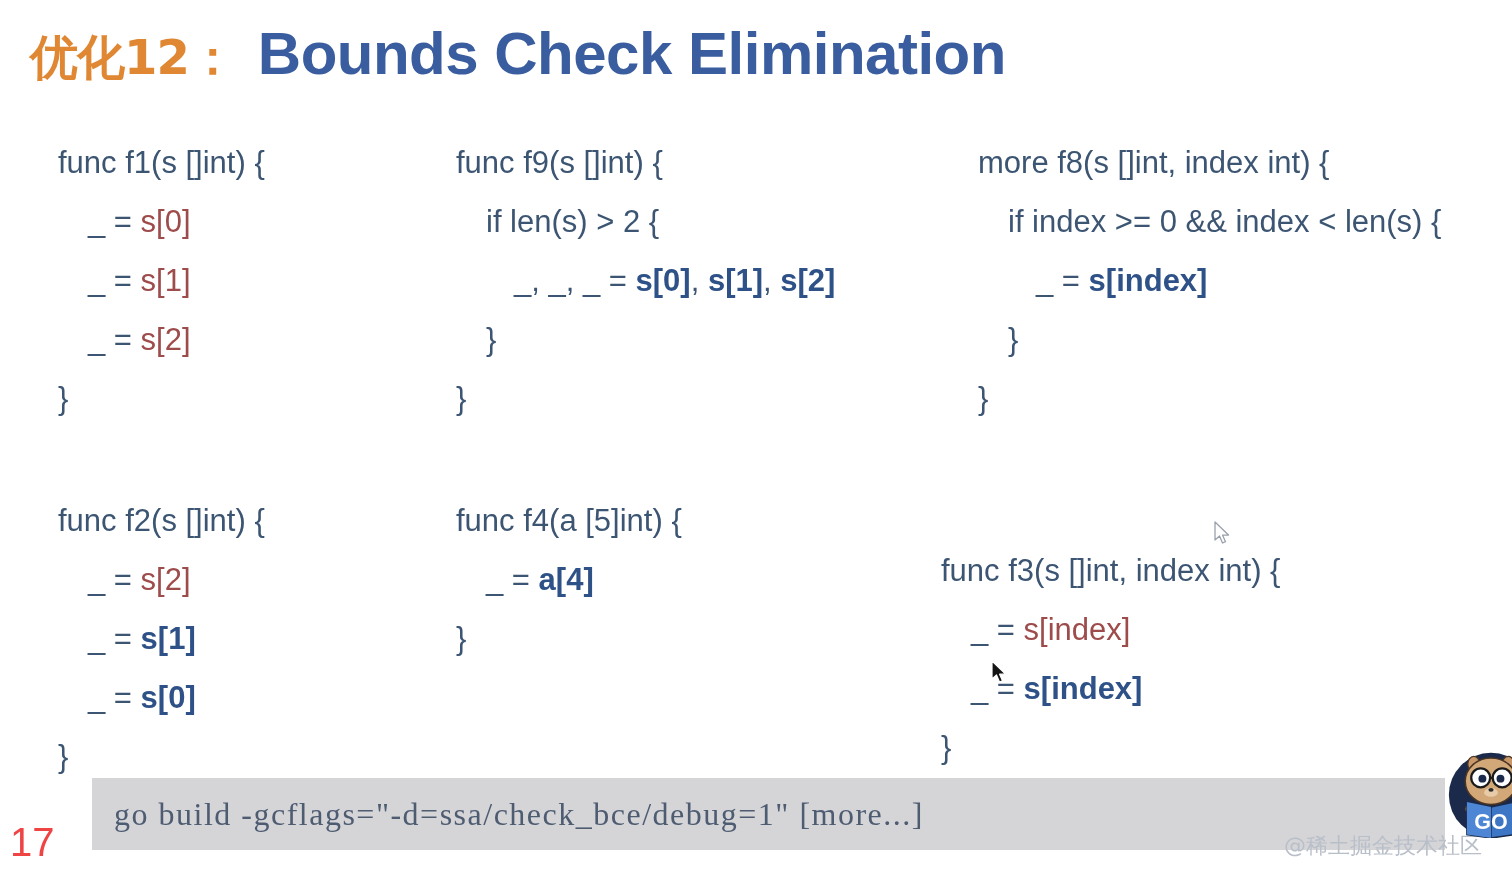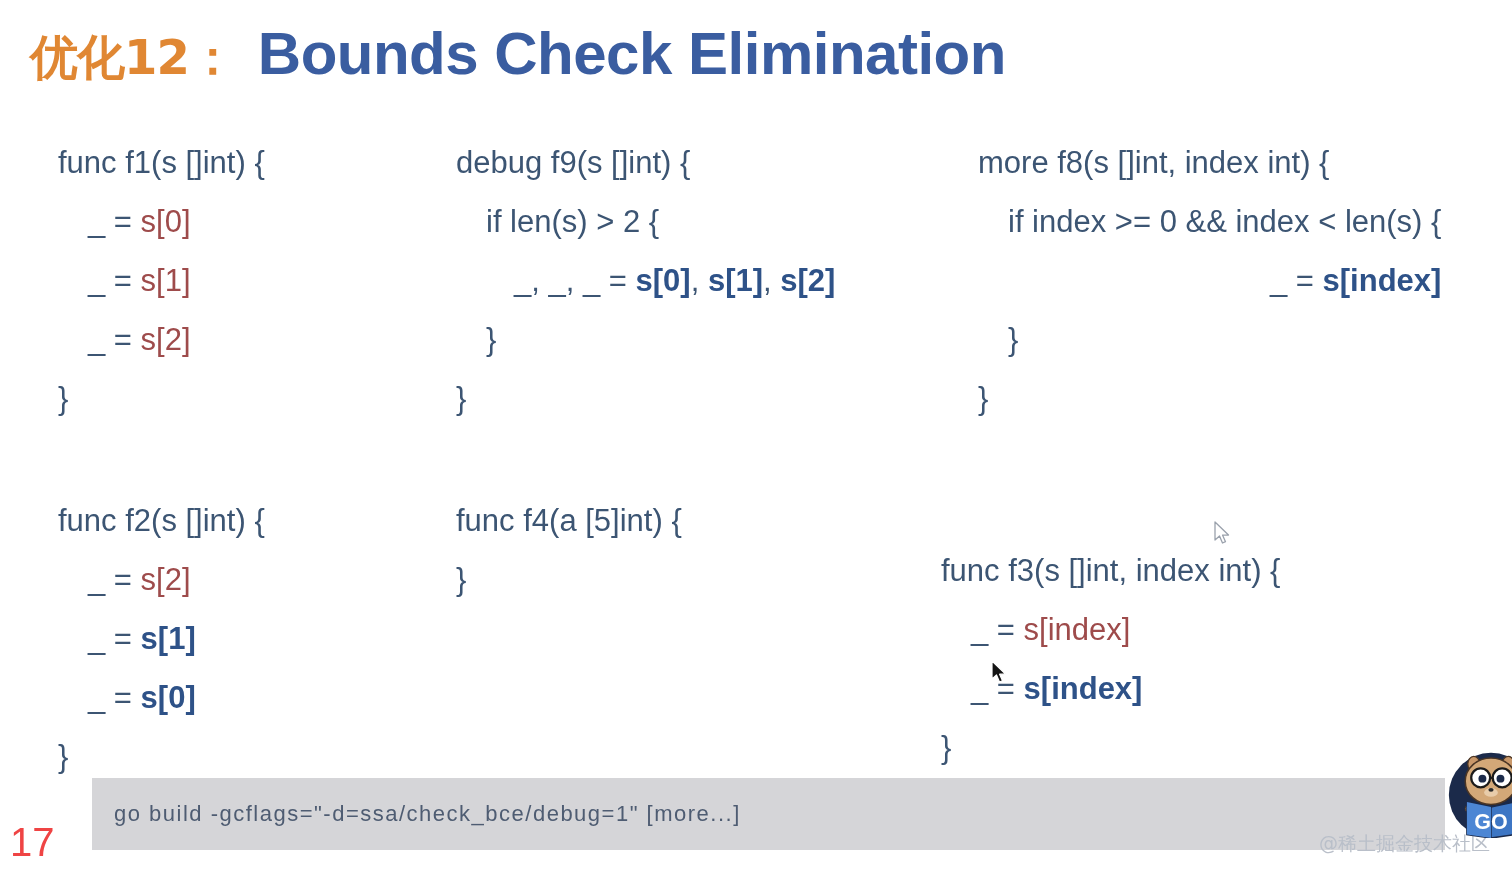--- a/index.html
+++ b/index.html
@@ -52,21 +52,21 @@
     font-size: 31px;
     color: #3C5573;
     white-space: nowrap;
   }
   .code-line {
     height: 59px;
     line-height: 59px;
     white-space: nowrap;
   }
   .ind1 { padding-left: 30px; }
-  .ind2 { padding-left: 58px; text-align: right; }
+  .ind2 { padding-left: 58px; }
   .tok-plain { color: #3C5573; }
   .tok-red    { color: #9E4B4B; }
   .tok-bold   { color: #2E5288; font-weight: bold; }
 
   
   #blk-f1 { left: 58px;  top: 133px; }
   #blk-f2 { left: 58px;  top: 491px; }
   #blk-f9 { left: 456px; top: 133px; }
   #blk-f4 { left: 456px; top: 491px; }
   #blk-f8 { left: 978px; top: 133px; }
@@ -79,44 +79,44 @@
     top: 778px;
     width: 1353px;
     height: 72px;
     background: #D5D5D8;
   }
   #command-text {
     position: absolute;
     left: 22px;
     top: 50%;
     transform: translateY(-50%);
-    font-family: Liberation Sans, sans-serif;
-    font-size: 22px;
+    font-family: Liberation Serif, serif;
+    font-size: 32px;
     letter-spacing: 1.5px;
     color: #4E5C72;
     white-space: nowrap;
   }
 
   
   #page-number {
     position: absolute;
     left: 10px;
     top: 820px;
     font-family: "Liberation Sans", sans-serif;
     font-size: 40px;
     color: #ef4444;
   }
 
   
   #watermark {
     position: absolute;
-    right: 22px;
+    right: 30px;
     top: 831px;
     font-family: "DejaVu Sans", sans-serif;
-    font-size: 19px;
+    font-size: 22px;
     color: #B9BFC9;
     white-space: nowrap;
   }
 
   
   #gopher-logo {
     position: absolute;
     left: 1448px;
     top: 752px;
     width: 86px;
@@ -149,28 +149,29 @@
       <div class="code-line"><span class="tok-plain">}</span></div>
     </div>
   <div class="code-block" id="blk-f2">
       <div class="code-line"><span class="tok-plain">func f2(s []int) {</span></div>
       <div class="code-line ind1"><span class="tok-plain">_ = </span><span class="tok-red">s[2]</span></div>
       <div class="code-line ind1"><span class="tok-plain">_ = </span><span class="tok-bold">s[1]</span></div>
       <div class="code-line ind1"><span class="tok-plain">_ = </span><span class="tok-bold">s[0]</span></div>
       <div class="code-line"><span class="tok-plain">}</span></div>
     </div>
   <div class="code-block" id="blk-f9">
-      <div class="code-line"><span class="tok-plain">debug f9(s []int) {</span></div>
+      <div class="code-line"><span class="tok-plain">func f9(s []int) {</span></div>
       <div class="code-line ind1"><span class="tok-plain">if len(s) &gt; 2 {</span></div>
       <div class="code-line ind2"><span class="tok-plain">_, _, _ = </span><span class="tok-bold">s[0]</span><span class="tok-plain">, </span><span class="tok-bold">s[1]</span><span class="tok-plain">, </span><span class="tok-bold">s[2]</span></div>
       <div class="code-line ind1"><span class="tok-plain">}</span></div>
       <div class="code-line"><span class="tok-plain">}</span></div>
     </div>
   <div class="code-block" id="blk-f4">
       <div class="code-line"><span class="tok-plain">func f4(a [5]int) {</span></div>
+      <div class="code-line ind1"><span class="tok-plain">_ = </span><span class="tok-bold">a[4]</span></div>
       <div class="code-line"><span class="tok-plain">}</span></div>
     </div>
   <div class="code-block" id="blk-f8">
       <div class="code-line"><span class="tok-plain">more f8(s []int, index int) {</span></div>
       <div class="code-line ind1"><span class="tok-plain">if index &gt;= 0 &amp;&amp; index &lt; len(s) {</span></div>
       <div class="code-line ind2"><span class="tok-plain">_ = </span><span class="tok-bold">s[index]</span></div>
       <div class="code-line ind1"><span class="tok-plain">}</span></div>
       <div class="code-line"><span class="tok-plain">}</span></div>
     </div>
   <div class="code-block" id="blk-f3">

